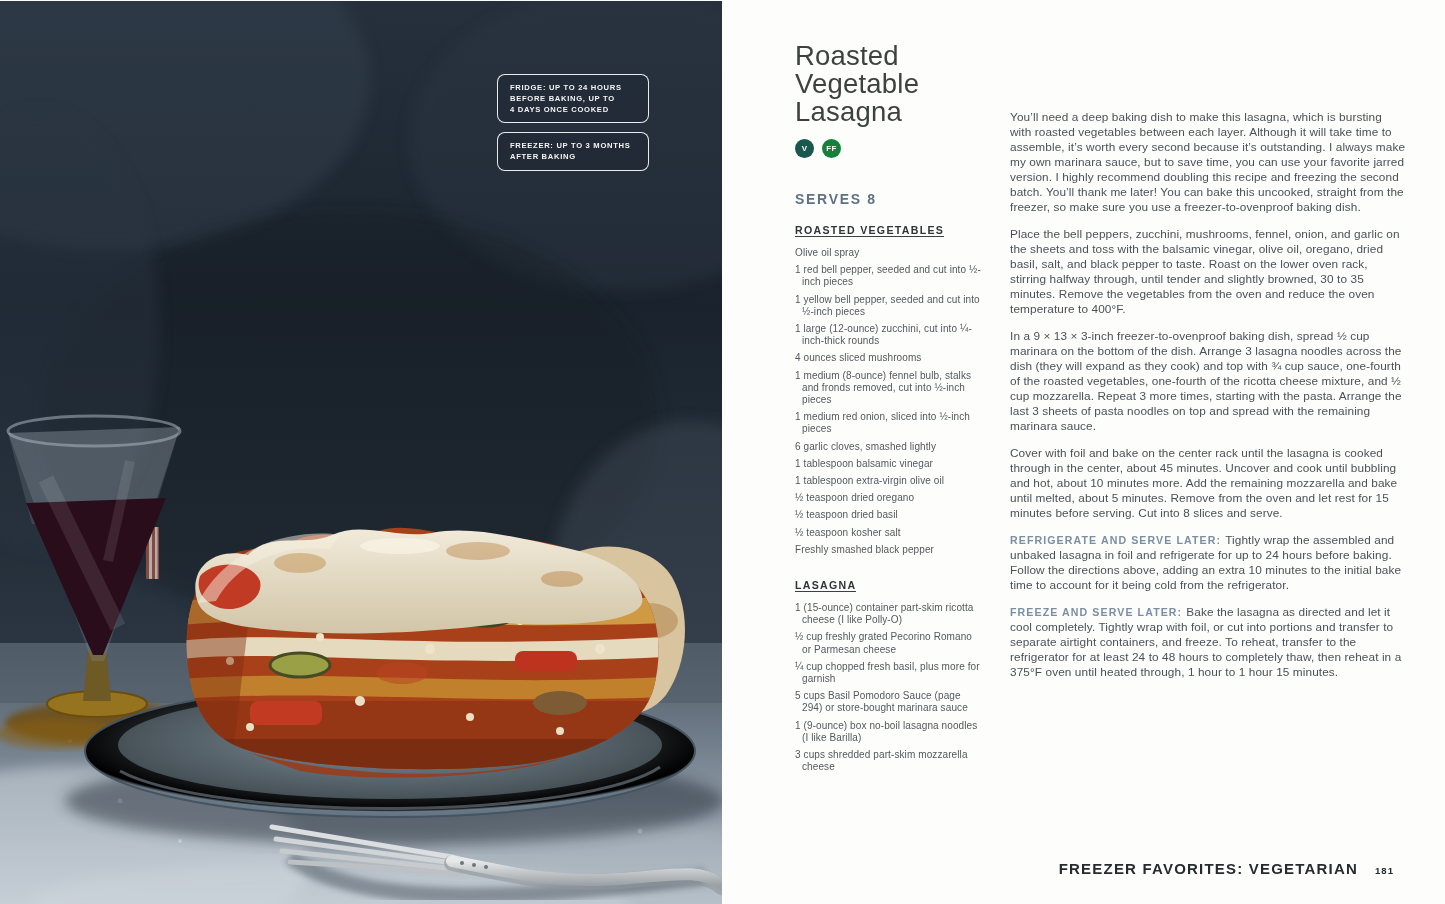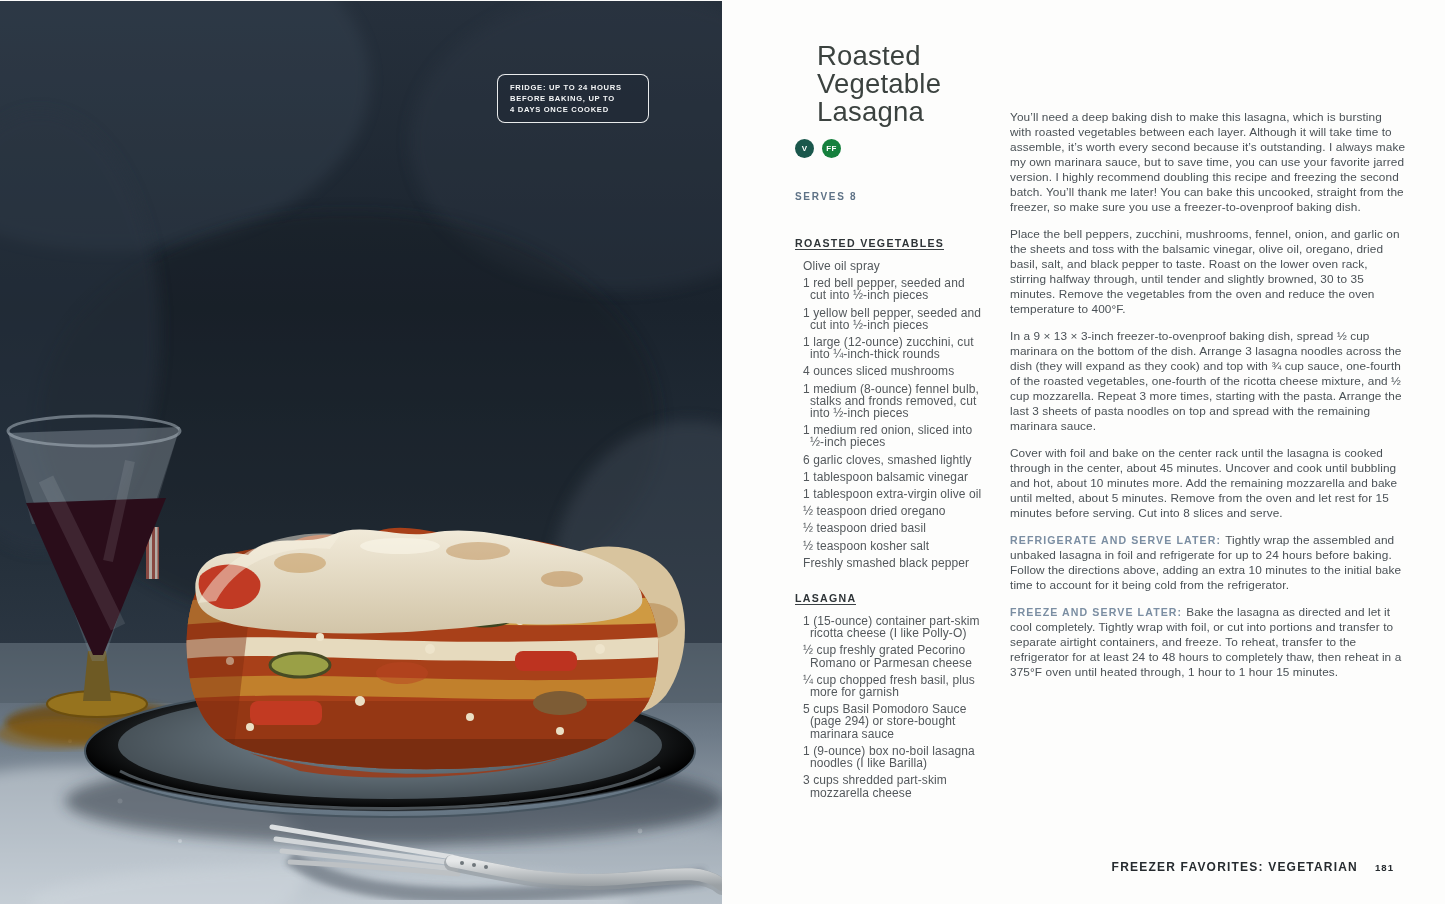--- a/index.html
+++ b/index.html
@@ -19,48 +19,48 @@
   }
   .storage-box.fridge { top:73px; }
   .storage-box.freezer { top:131px; }
 
   
   .page-right { position:absolute; left:722px; top:0; width:723px; height:904px; background:#fdfdfc; }
 
   .col-ingredients { position:absolute; left:73px; top:42px; width:188px; }
   .recipe-title {
     font-size:27.5px; line-height:28px; font-weight:400; letter-spacing:0.2px;
-    color:#3b423f; white-space:pre-line; margin-bottom:13px;margin-left:22px;
+    color:#3b423f; white-space:pre-line; margin-bottom:13px;
   }
   .badge-row { display:flex; gap:8px; margin-bottom:33px; }
   .badge {
     width:19px; height:19px; border-radius:50%; color:#fff;
     font-size:8px; font-weight:bold; display:flex; align-items:center; justify-content:center;
     letter-spacing:0.3px;
   }
-  .serves { font-size:10px; font-weight:bold; letter-spacing:1.7px; color:#5e7286; margin-bottom:31px; }
+  .serves { font-size:14px; font-weight:bold; letter-spacing:1.7px; color:#5e7286; margin-bottom:13px; }
   .ing-section { margin-bottom:19px; }
   .ing-heading {
     display:inline-block; font-size:10.6px; font-weight:bold; letter-spacing:1.3px;
     color:#2e3437; border-bottom:1.3px solid #3a4043; margin-bottom:10px;
   }
   .ing-list .ing {
-    font-size:12px; line-height:12.2px; color:#53585c; margin-bottom:5px;
-    text-indent:-7px; padding-left:7px; letter-spacing:0.1px;margin-left:8px;
+    font-size:10px; line-height:12.2px; color:#53585c; margin-bottom:5px;
+    text-indent:-7px; padding-left:7px; letter-spacing:0.1px;
   }
 
   .col-method { position:absolute; left:288px; top:110px; width:396px; }
   .col-method .para { font-size:11.8px; line-height:15px; color:#4a5156; margin-bottom:12px; letter-spacing:0.1px; }
   .col-method .para .lead { color:#7b8ea2; font-weight:bold; font-size:10.6px; letter-spacing:1.1px; }
 
   .nutrition { position:absolute; left:288px; top:806px; width:420px; }
   .nutrition .nut-line { font-size:9.8px; line-height:13.5px; color:#3b4246; font-weight:bold; letter-spacing:0.2px; }
 
   .page-footer { position:absolute; right:51px; top:860px; display:flex; align-items:baseline; }
-  .footer-section { font-size:12px; font-weight:bold; letter-spacing:1.2px; color:#262b2f; }
+  .footer-section { font-size:15px; font-weight:bold; letter-spacing:1.2px; color:#262b2f; }
   .footer-page { font-size:9.6px; font-weight:bold; letter-spacing:1px; color:#262b2f; margin-left:17px;text-align:center; }
 </style>
 </head>
 <body>
 
 <div class="spread">
 
   <div class="page-left">
     <svg viewBox="0 0 722 904" preserveAspectRatio="none" role="img" aria-label="Tall slice of roasted vegetable lasagna on a blue-gray ceramic plate with a glass of red wine and a fork on a concrete table">
       <defs>
@@ -203,20 +203,22 @@
         <path d="M452,860 C520,874 556,882 618,878 C668,875 700,866 722,884" stroke="url(#forkG)" stroke-width="12" fill="none" stroke-linecap="round"></path>
         <circle cx="462" cy="862" r="2" fill="#6f767b"></circle>
           <circle cx="474" cy="864" r="2" fill="#6f767b"></circle>
           <circle cx="486" cy="866" r="2" fill="#6f767b"></circle>
       </g>
     </svg>
 
     <div class="storage-box fridge">FRIDGE: UP TO 24 HOURS
 BEFORE BAKING, UP TO
 4 DAYS ONCE COOKED</div>
+    <div class="storage-box freezer">FREEZER: UP TO 3 MONTHS
+AFTER BAKING</div>
   </div>
 
   <div class="page-right">
 
     <div class="col-ingredients">
       <h1 class="recipe-title">Roasted
 Vegetable
 Lasagna</h1>
 
       <div class="badge-row">

